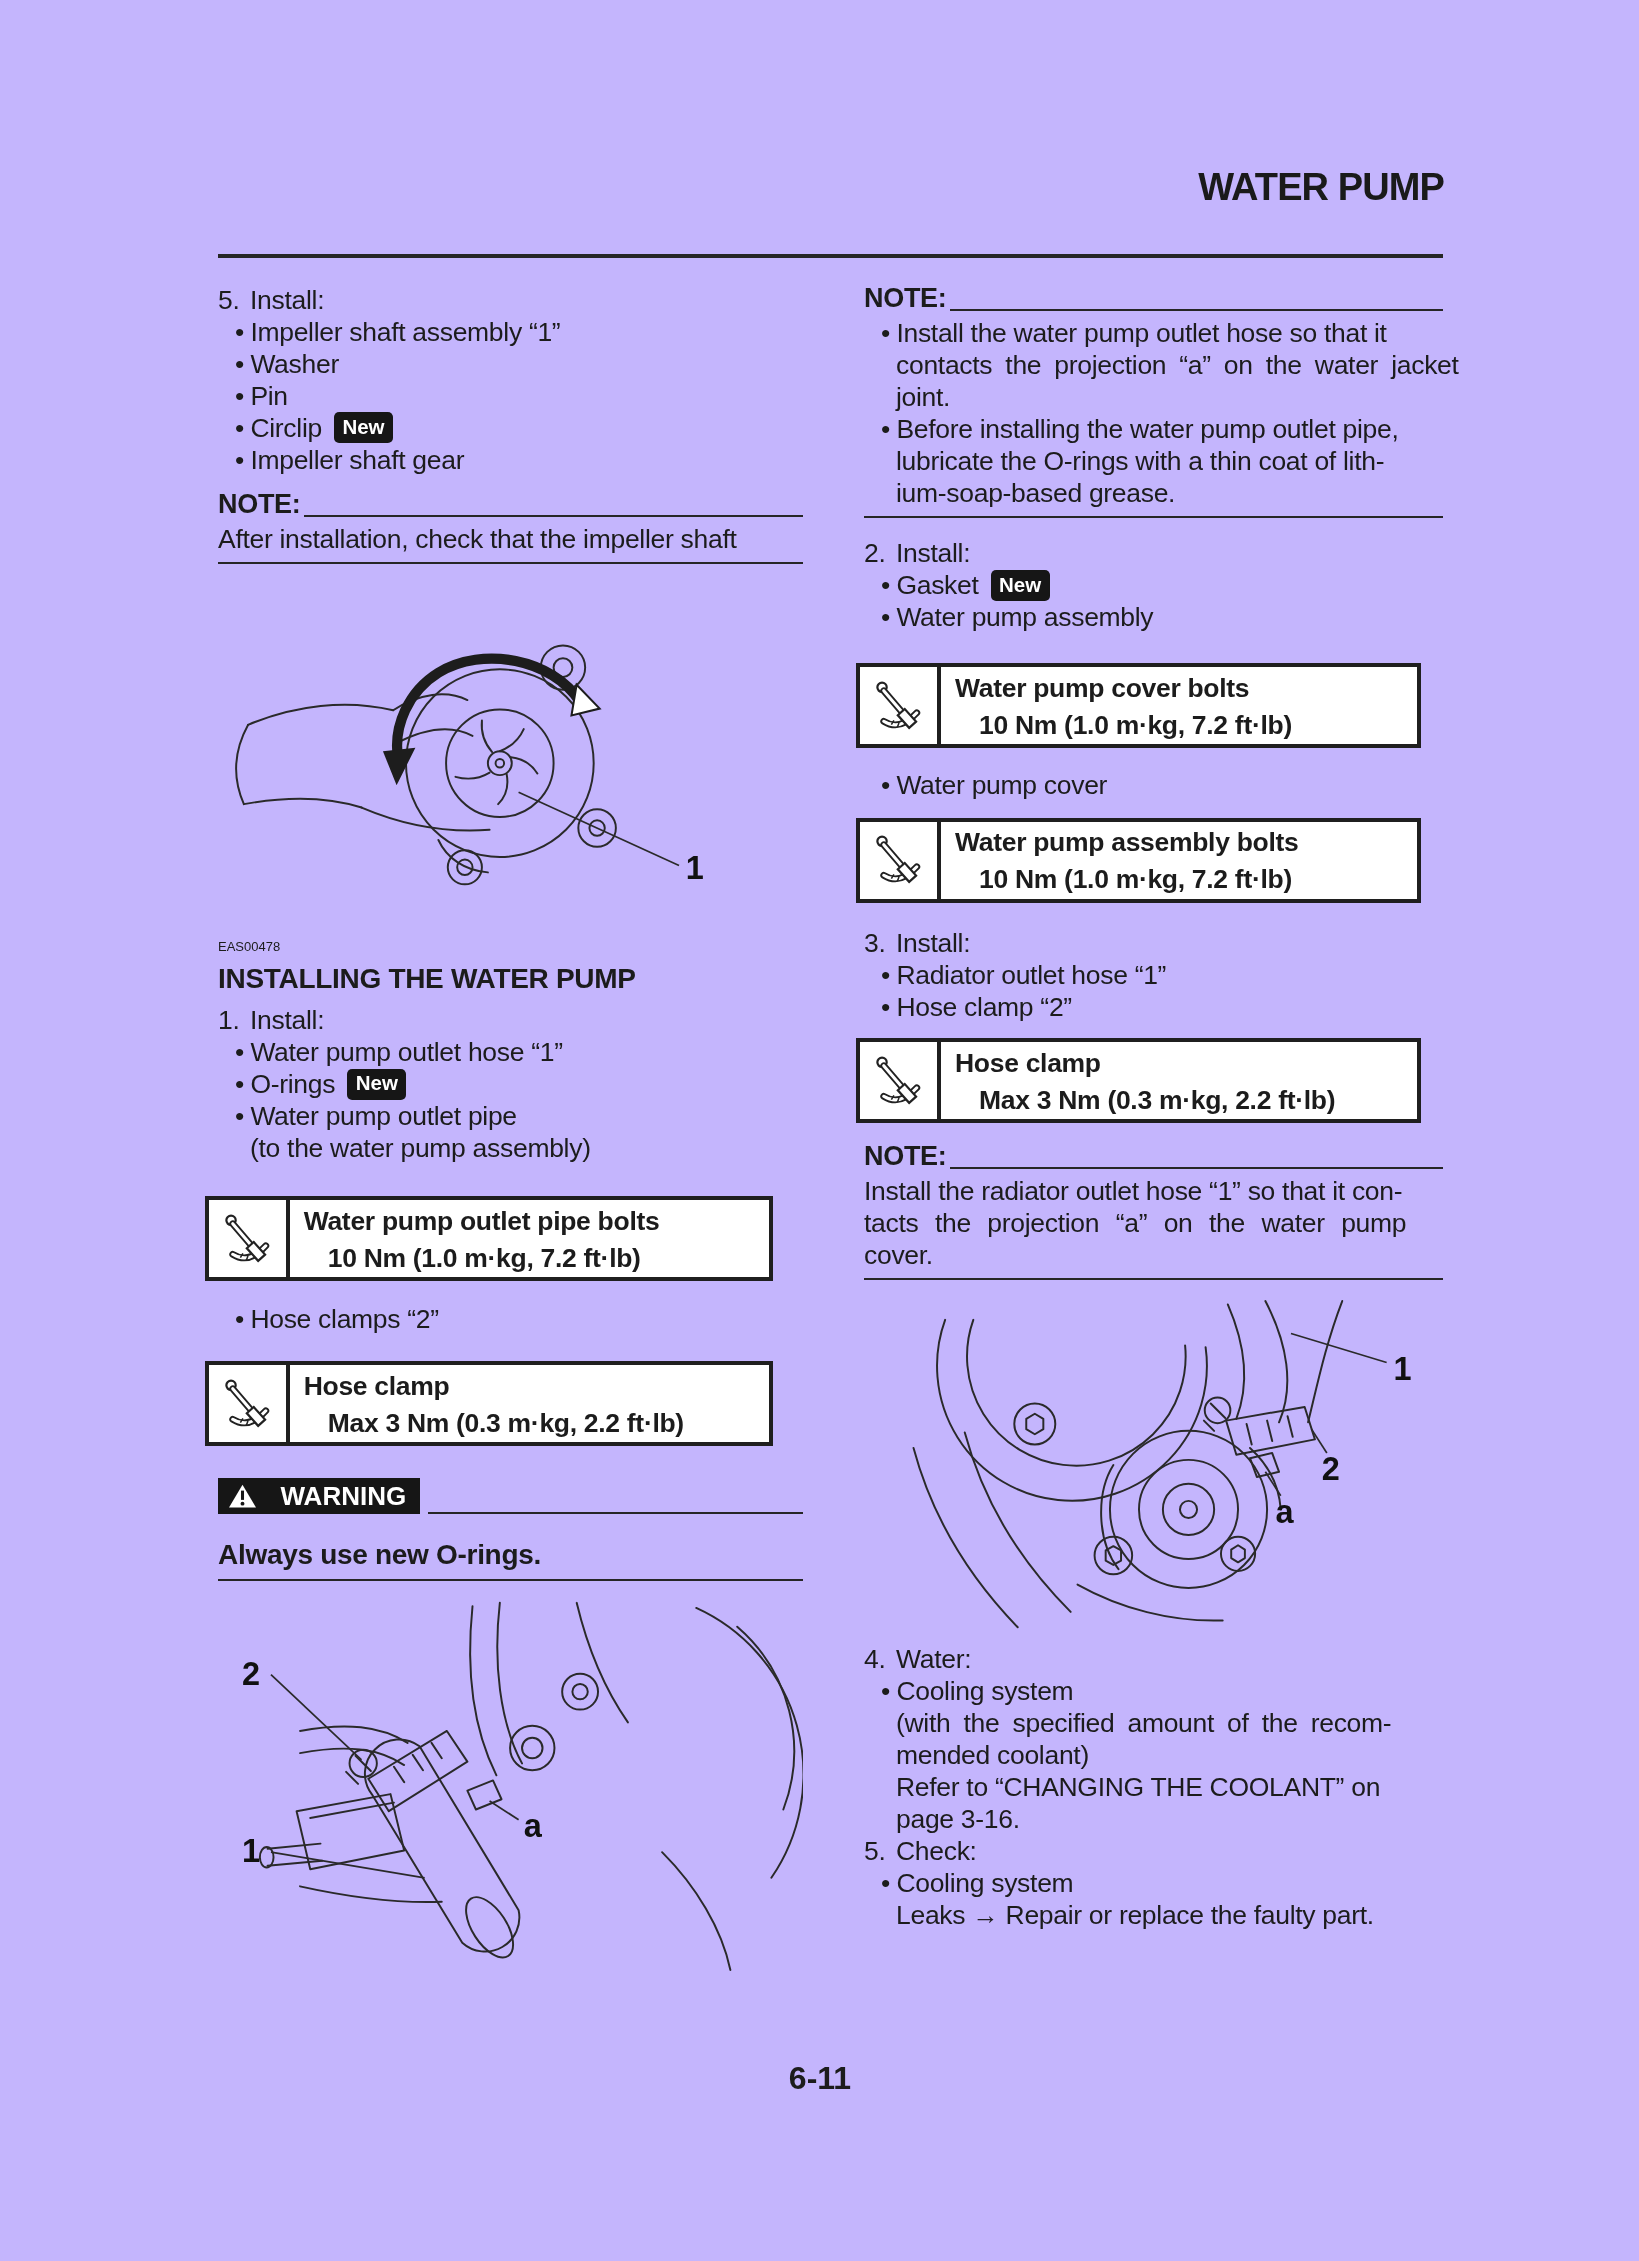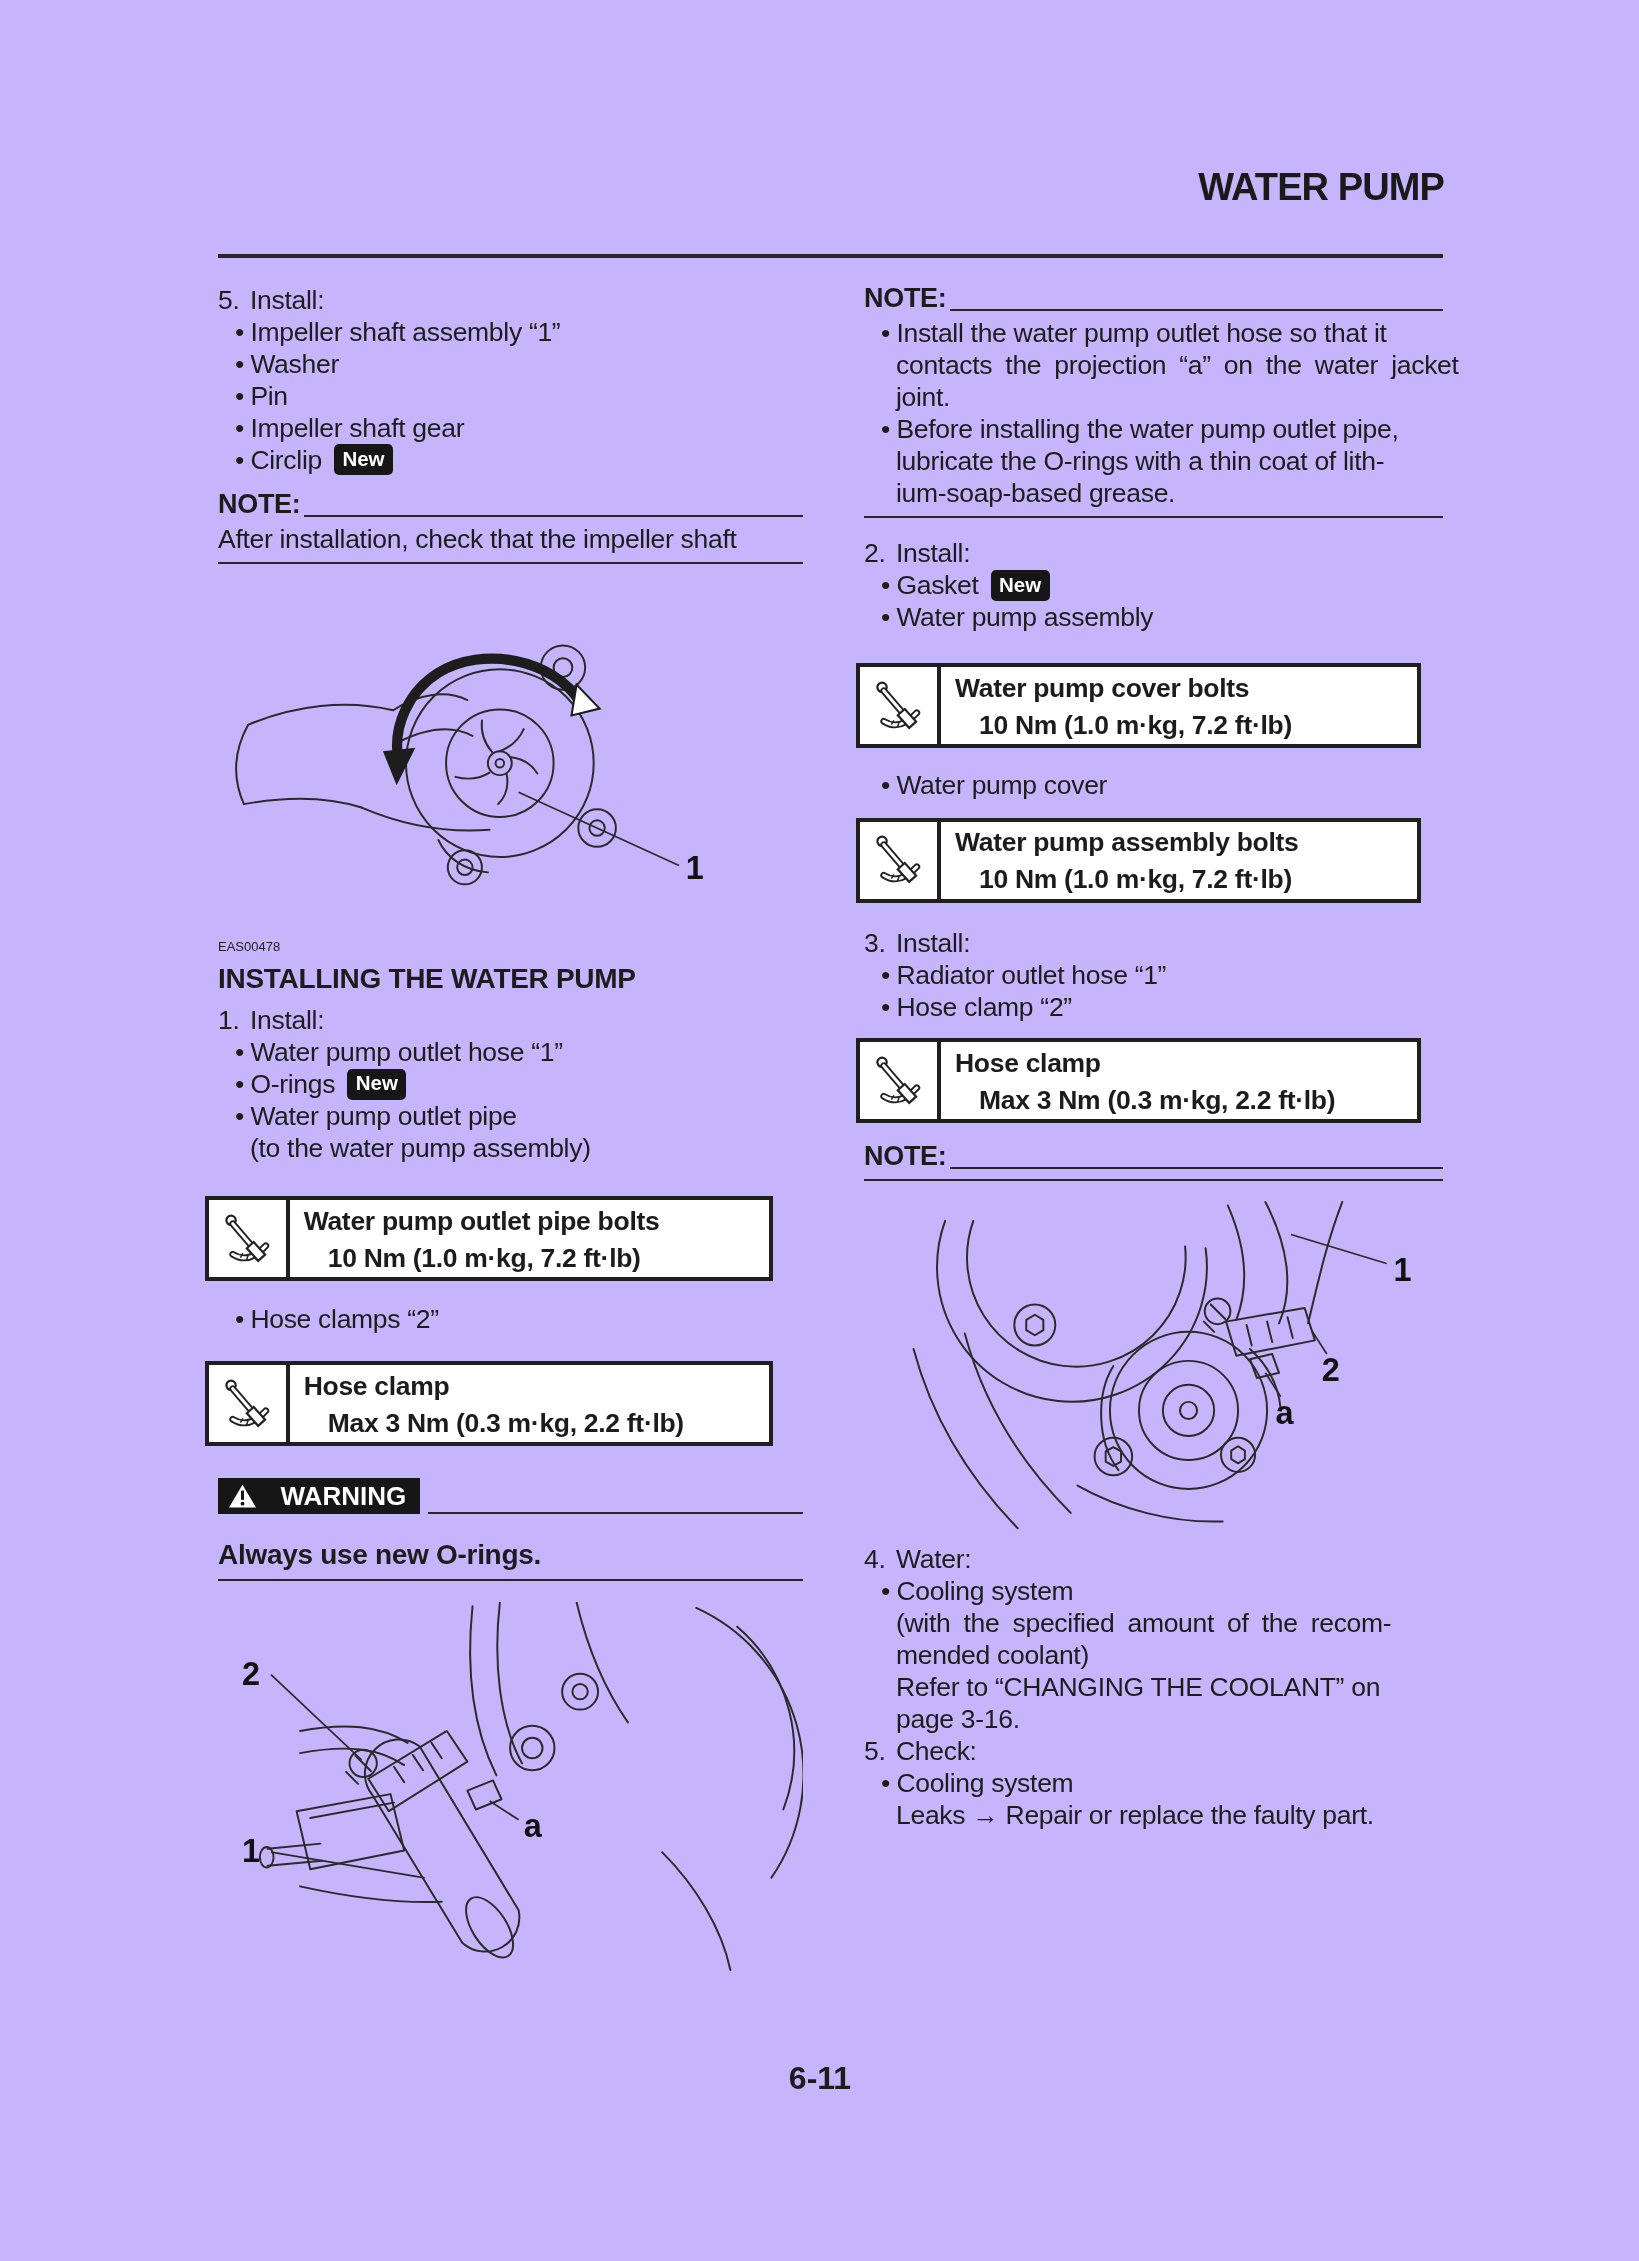--- a/index.html
+++ b/index.html
@@ -76,22 +76,22 @@
   <div class="title">WATER PUMP</div>
   <div class="top-rule"></div>
 
   <div class="col col-left">
 
     <div style="margin-top:1.7px;">
       <div class="ln"><span class="num">5.</span><span>Install:</span></div>
       <div class="ln bullet"><span class="dot">•</span><span>Impeller shaft assembly “1”</span></div>
       <div class="ln bullet"><span class="dot">•</span><span>Washer</span></div>
       <div class="ln bullet"><span class="dot">•</span><span>Pin</span></div>
+      <div class="ln bullet"><span class="dot">•</span><span>Circlip</span><span class="badge">New</span></div>
       <div class="ln bullet"><span class="dot">•</span><span>Impeller shaft gear</span></div>
-      <div class="ln bullet"><span class="dot">•</span><span>Circlip</span><span class="badge">New</span></div>
     </div>
 
     <div class="note-head">
       <span class="note-label">NOTE:</span>
       <span class="note-underline"></span>
     </div>
     <div class="para">
       <div class="ln">After installation, check that the impeller shaft</div>
     </div>
     <div class="close-rule"></div>
@@ -292,20 +292,25 @@
       <div class="tq-text">
         <div>Hose clamp</div>
         <div class="tq-l2">Max 3 Nm (0.3 m·kg, 2.2 ft·lb)</div>
       </div>
     </div>
 
     <div class="note-head" style="margin-top:17px;">
       <span class="note-label">NOTE:</span>
       <span class="note-underline"></span>
     </div>
+    <div class="para">
+      <div class="ln">Install the radiator outlet hose “1” so that it con-</div>
+      <div class="ln wider">tacts the projection “a” on the water pump</div>
+      <div class="ln">cover.</div>
+    </div>
     <div class="close-rule"></div>
 
     <svg class="fig" width="579" height="342" viewBox="0 0 678 400" style="margin-top:13.7px;">
       <g class="art">
         <path d="M95 30 A158 158 0 1 0 400 62"></path>
         <path d="M128 30 A128 128 0 1 0 376 60"></path>
         <path d="M58 180 C80 262 122 330 180 390"></path>
         <path d="M118 162 C140 244 182 312 242 372"></path>
         <path d="M250 340 C300 368 360 384 420 382"></path>
         <circle cx="200" cy="152" r="24"></circle>

